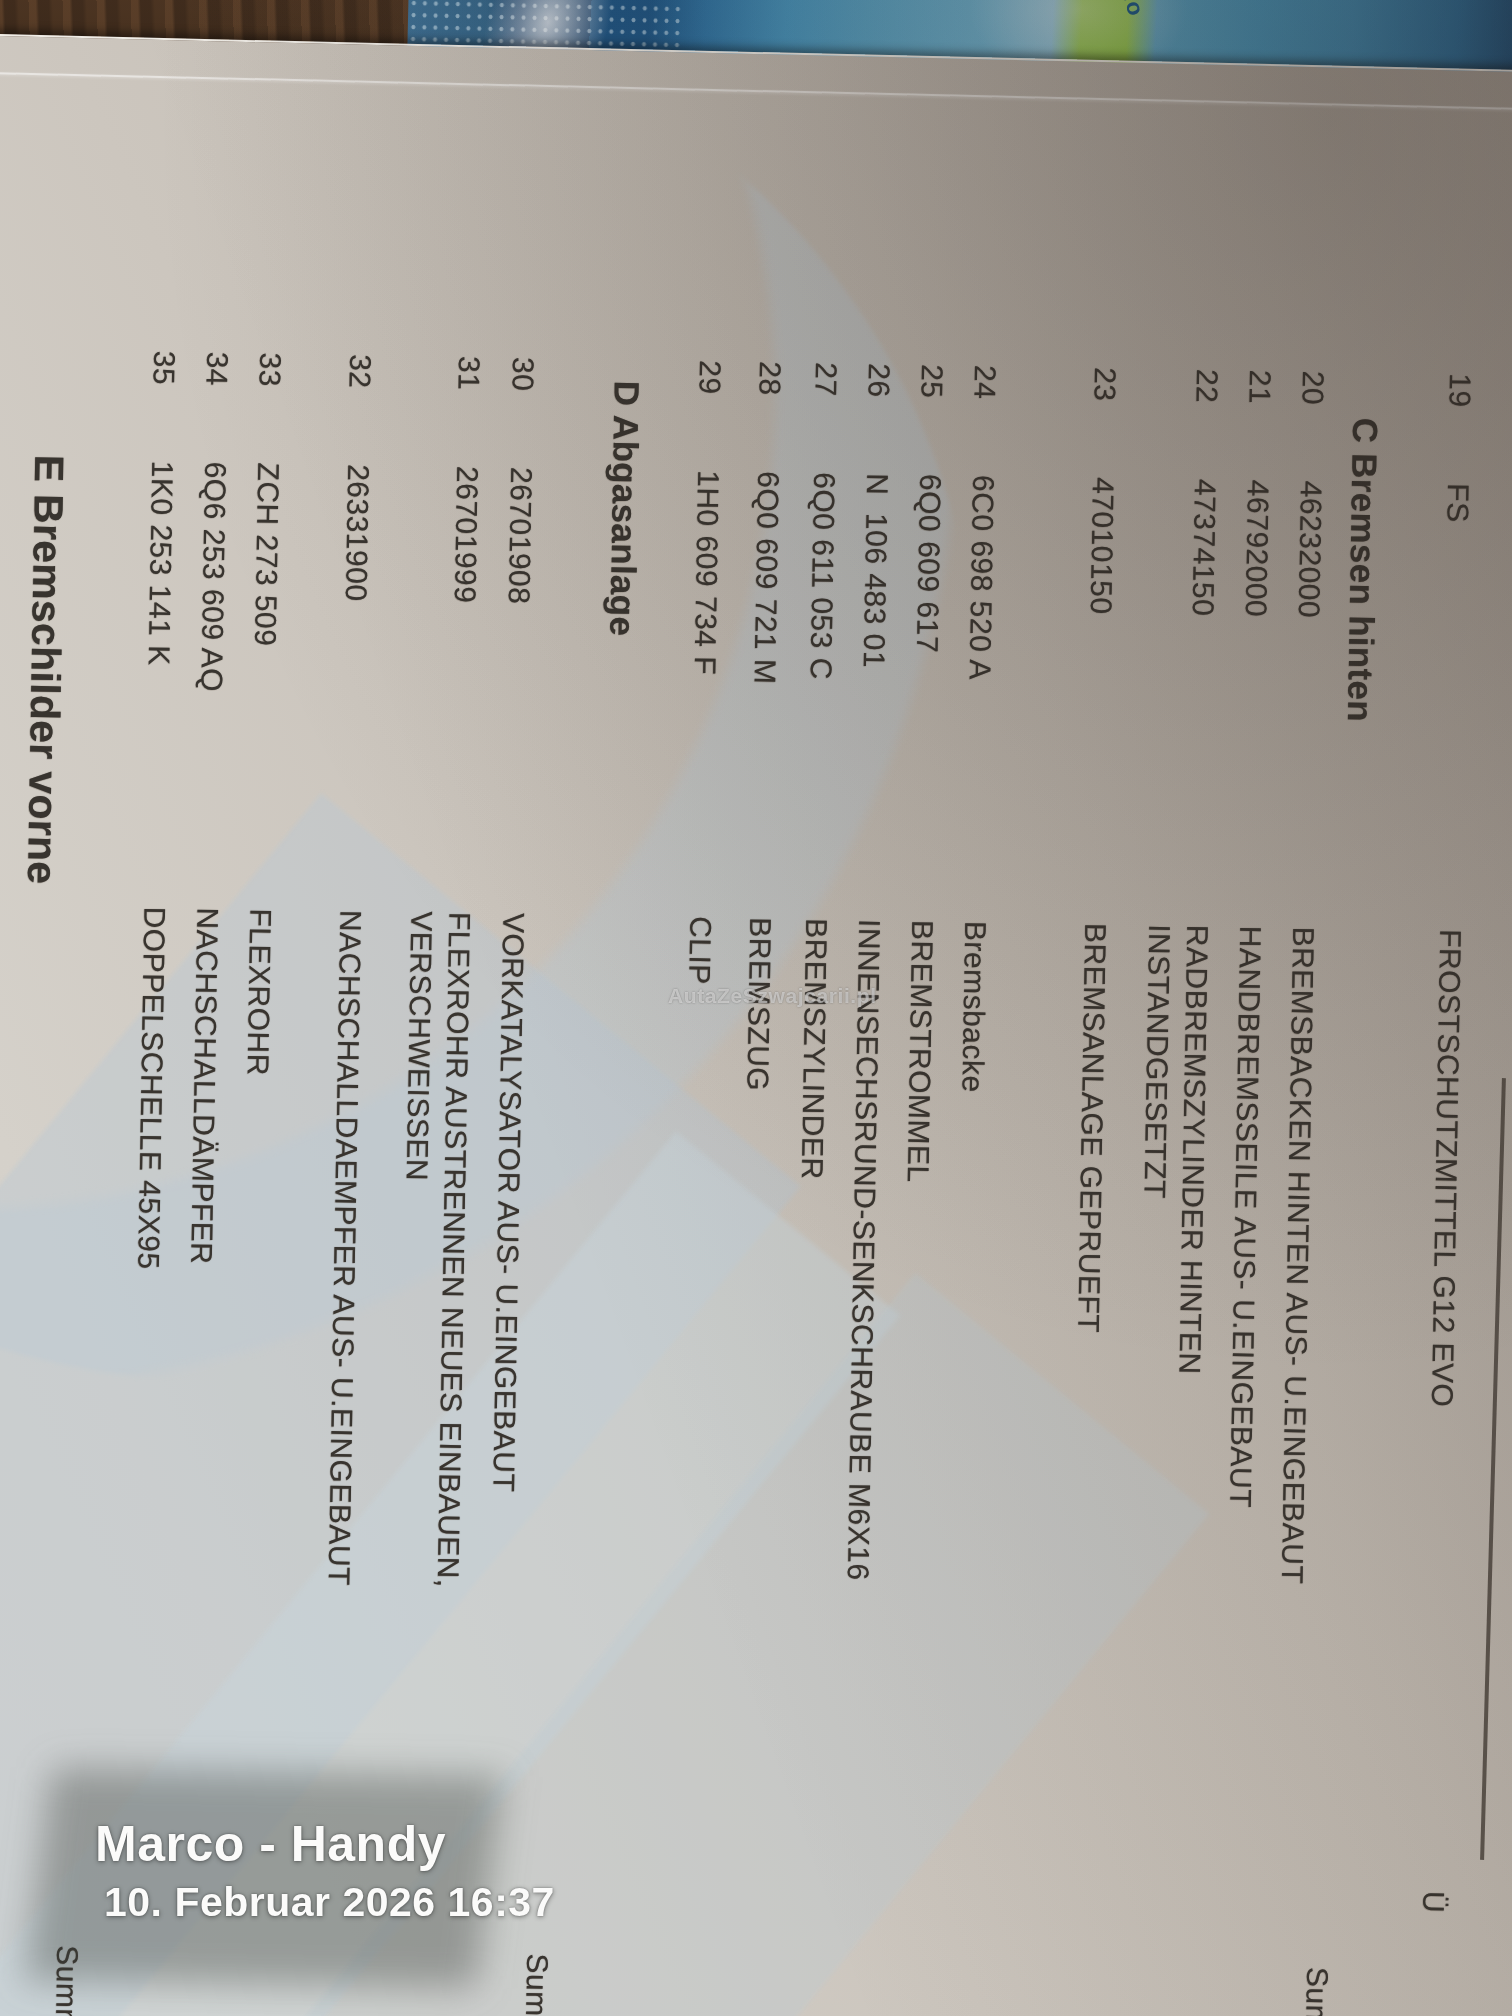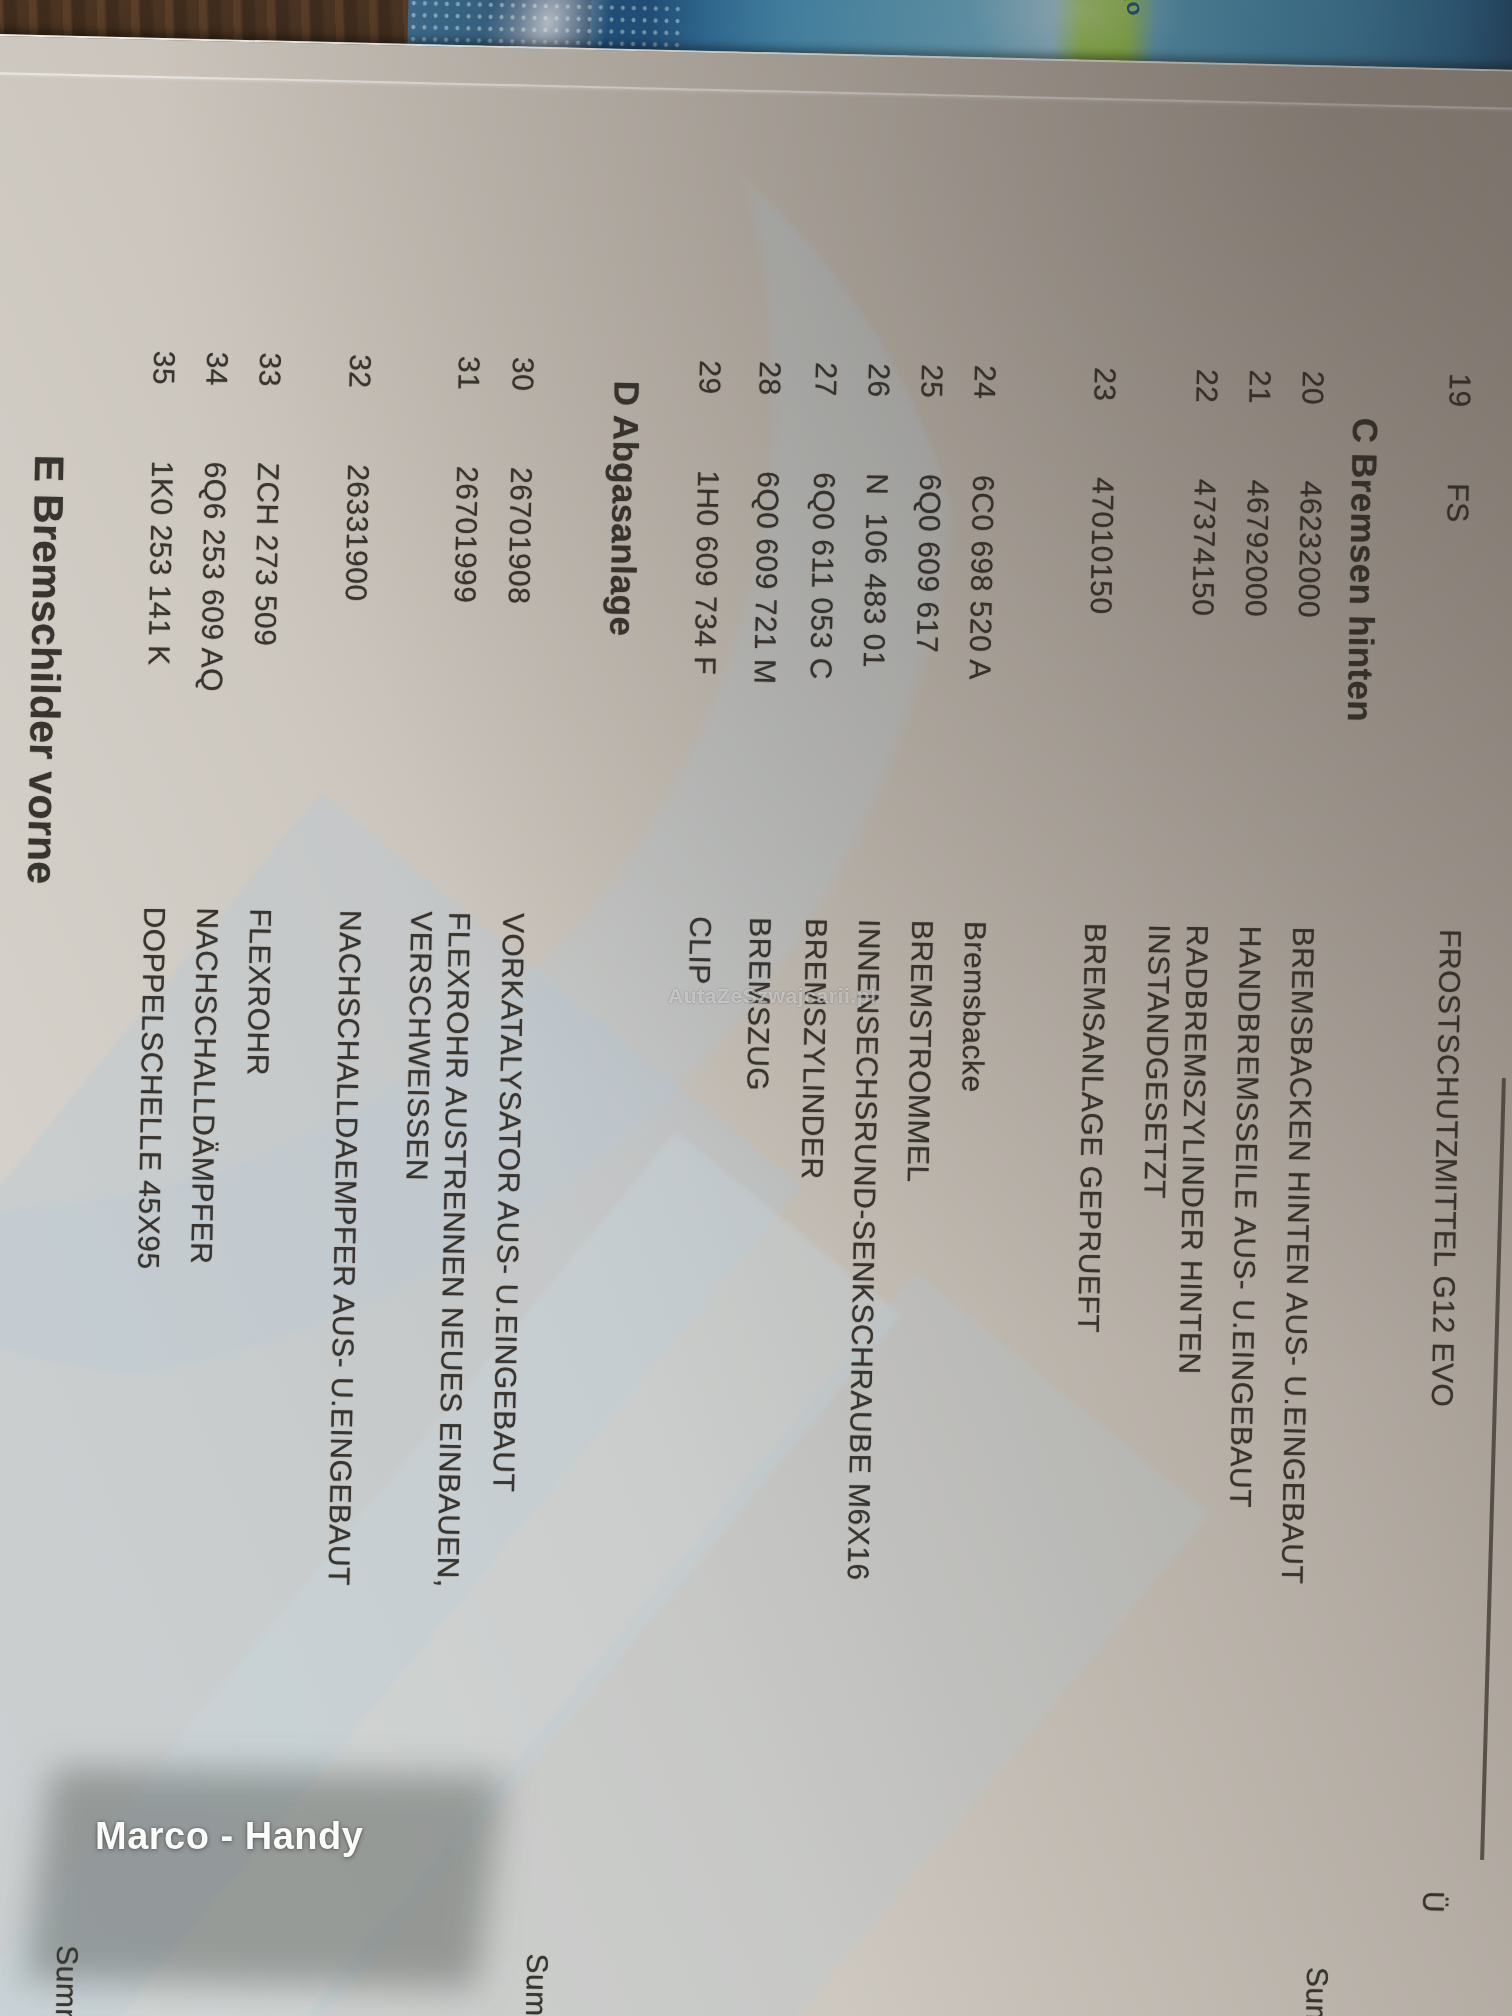--- a/index.html
+++ b/index.html
@@ -102,21 +102,21 @@
     text-shadow:0 0 2px rgba(95,95,95,.65);
   }
   .ts-shadow{
     position:absolute;left:38px;top:1772px;width:452px;height:212px;
     background:rgba(58,62,58,.38);
     filter:blur(18px);
     transform:skewX(-6deg) rotate(1deg);
   }
   .timestamp{position:absolute;color:#fbfbfa;font-weight:600;
     text-shadow:0 1px 5px rgba(0,0,0,.4), 0 0 2px rgba(0,0,0,.3);}
-  .ts1{left:95px;top:1815px;font-size:38px;letter-spacing:.5px;}
+  .ts1{left:95px;top:1815px;font-size:50px;letter-spacing:.5px;}
   .ts2{left:104px;top:1879px;font-size:41px;letter-spacing:.5px;}
   .vignette{
     position:absolute;left:0;top:0;width:100%;height:100%;pointer-events:none;
     background:
       radial-gradient(150% 120% at 88% 6%, rgba(40,32,26,.22), transparent 52%),
       linear-gradient(250deg, rgba(52,42,36,.26), rgba(52,42,36,.10) 32%, rgba(255,255,255,0) 62%);
   }
 </style>
 </head>
 <body>
@@ -204,14 +204,15 @@
       <span style="left: 1598px; top: 1390px;">Summe</span>
       <span class="hdr hdr-E" style="left: 108px; top: 1428px;">E Bremschilder vorne</span>
     </div>
 
   <div class="site-mark">AutaZeSzwajcarii.pl</div>
 
   <div class="vignette"></div>
 
   <div class="ts-shadow"></div>
   <div class="timestamp ts1">Marco - Handy</div>
+  <div class="timestamp ts2">10. Februar 2026 16:37</div>
 
 </div>
 
 </body></html>

